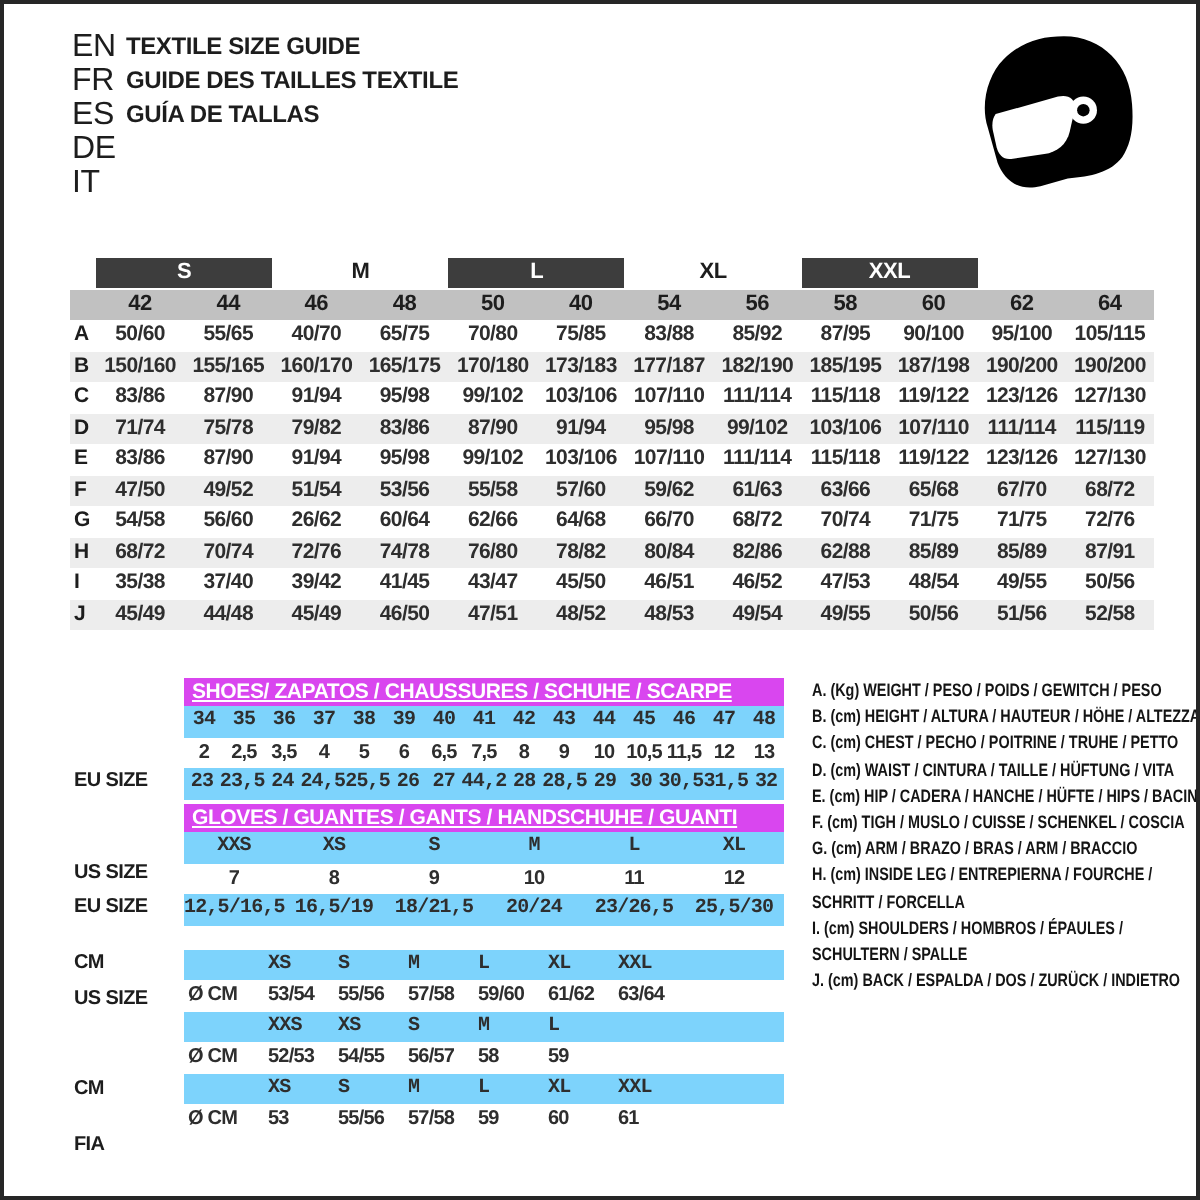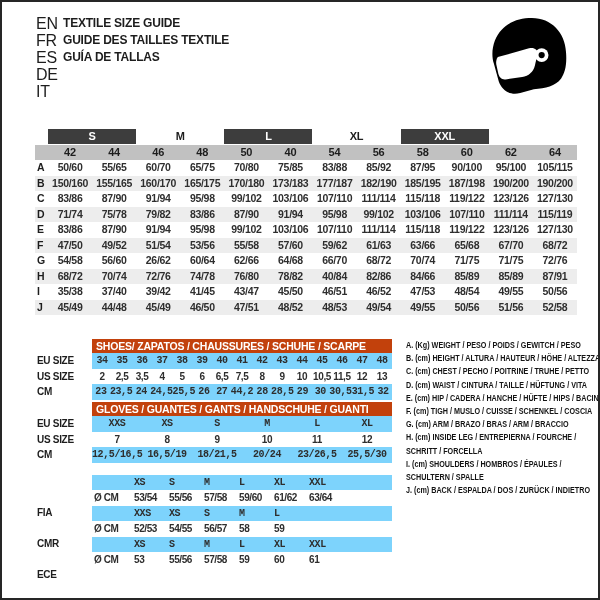--- a/index.html
+++ b/index.html
@@ -24,24 +24,24 @@
   .tt-sizerow div{line-height:15px;text-align:center;font-size:11px;font-weight:bold;letter-spacing:-0.2px;}
   .tt-datarow{height:15.5px;}
   .tt-datarow.odd{background:#ededed;}
   .tt-cell{line-height:15.5px;text-align:center;font-size:10.5px;font-weight:bold;color:#2e2e2e;letter-spacing:-0.3px;white-space:nowrap;}
   .tt-label{line-height:15.5px;text-align:left;padding-left:2px;font-size:10.5px;font-weight:bold;color:#1d1d1d;}
 
   
   .gt{position:absolute;display:flex;}
   .gt-labels{width:55px;display:flex;flex-direction:column;}
   .gt-barspacer{height:14px;}
-  .gt-label{height:15.5px;line-height:15.5px;font-size:10px;font-weight:bold;letter-spacing:-0.3px;}
+  .gt-label{height:15.5px;line-height:15.5px;font-size:10px;font-weight:bold;letter-spacing:-0.3px;margin-top:30px;}
   .gt-body{width:300px;}
-  .gt-bar{height:14px;line-height:14px;background:#c2410c;color:#fff;font-size:10.5px;font-weight:bold;
-          padding-left:4px;letter-spacing:-0.2px;white-space:nowrap;box-sizing:border-box;}
+  .gt-bar{height:14px;line-height:14px;background:#d946ef;color:#fff;font-size:10.5px;font-weight:bold;
+          padding-left:4px;letter-spacing:-0.2px;white-space:nowrap;box-sizing:border-box;text-decoration:underline;}
   .gt-row{height:15.5px;display:grid;}
   .gt-row.shade{background:#7dd3fc;font-family:Liberation Mono, monospace;}
   .gt-cell{line-height:15.5px;text-align:center;font-size:10px;font-weight:bold;color:#2e2e2e;letter-spacing:-0.4px;white-space:nowrap;}
   .shoes .gt-row{grid-template-columns:repeat(15,1fr);}
   .gloves .gt-row{grid-template-columns:repeat(6,50px);}
   .helmetT .gt-row{grid-template-columns:40px repeat(6,35px) 1fr;height:15.4px;}
   .helmetT .gt-cell{text-align:left;padding-left:2px;line-height:15.4px;}
 
   
   .legend{position:absolute;left:404px;top:337px;width:240px;transform:scaleX(0.8);transform-origin:0 0;}
@@ -104,21 +104,21 @@
         <div>56</div>
         <div>58</div>
         <div>60</div>
         <div>62</div>
         <div>64</div>
       </div>
       <div class="tt-row tt-datarow">
         <div class="tt-label">A</div>
         <div class="tt-cell">50/60</div>
         <div class="tt-cell">55/65</div>
-        <div class="tt-cell">60/70</div>
+        <div class="tt-cell">40/70</div>
         <div class="tt-cell">65/75</div>
         <div class="tt-cell">70/80</div>
         <div class="tt-cell">75/85</div>
         <div class="tt-cell">83/88</div>
         <div class="tt-cell">85/92</div>
         <div class="tt-cell">87/95</div>
         <div class="tt-cell">90/100</div>
         <div class="tt-cell">95/100</div>
         <div class="tt-cell">105/115</div>
       </div>
@@ -213,23 +213,23 @@
         <div class="tt-cell">72/76</div>
       </div>
       <div class="tt-row tt-datarow odd">
         <div class="tt-label">H</div>
         <div class="tt-cell">68/72</div>
         <div class="tt-cell">70/74</div>
         <div class="tt-cell">72/76</div>
         <div class="tt-cell">74/78</div>
         <div class="tt-cell">76/80</div>
         <div class="tt-cell">78/82</div>
-        <div class="tt-cell">40/84</div>
+        <div class="tt-cell">80/84</div>
         <div class="tt-cell">82/86</div>
-        <div class="tt-cell">84/66</div>
+        <div class="tt-cell">62/88</div>
         <div class="tt-cell">85/89</div>
         <div class="tt-cell">85/89</div>
         <div class="tt-cell">87/91</div>
       </div>
       <div class="tt-row tt-datarow">
         <div class="tt-label">I</div>
         <div class="tt-cell">35/38</div>
         <div class="tt-cell">37/40</div>
         <div class="tt-cell">39/42</div>
         <div class="tt-cell">41/45</div>

